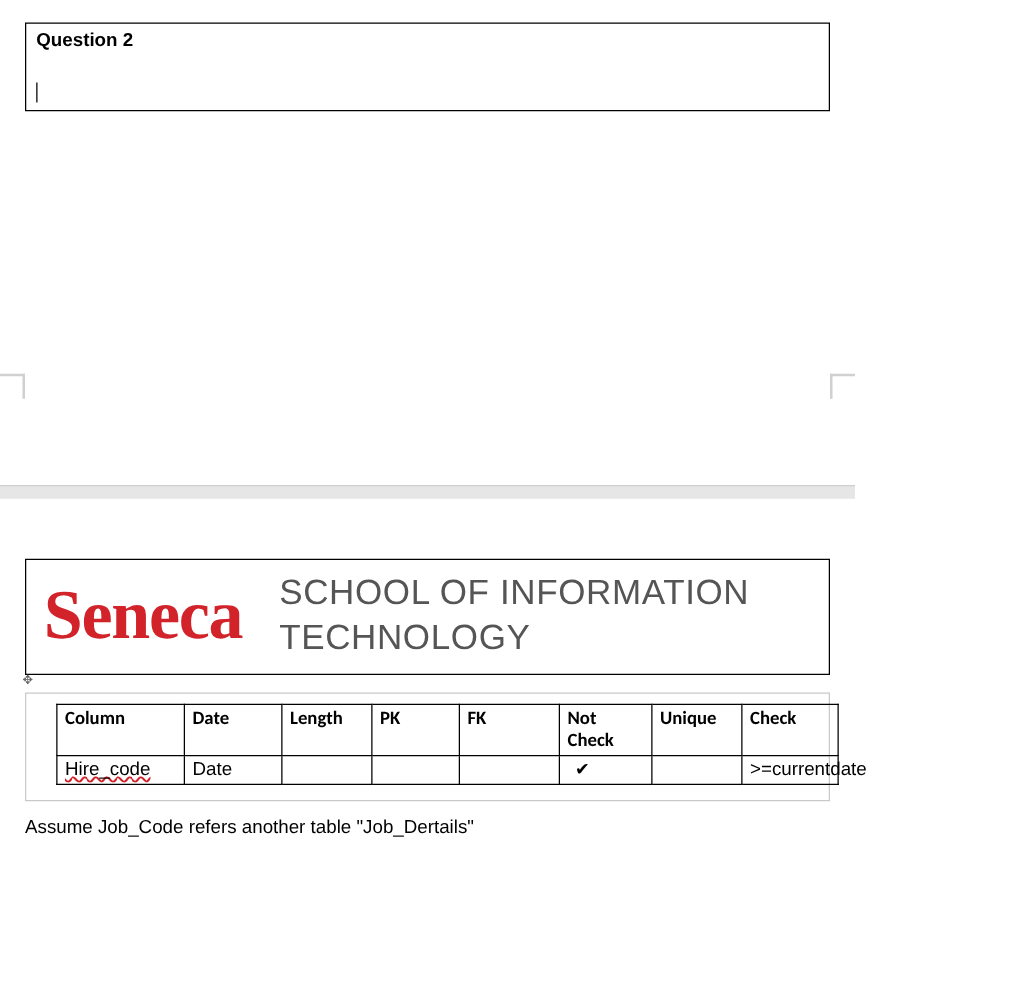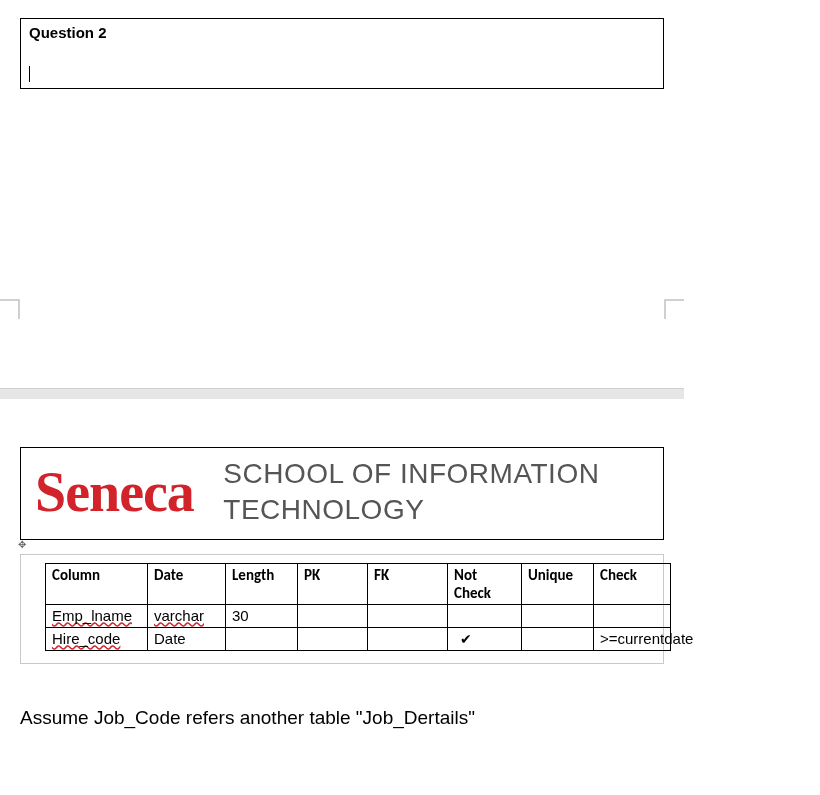--- a/index.html
+++ b/index.html
@@ -134,22 +134,22 @@
     font-size: 14px;
     margin-left: 6px;
   }
   
   .sq {
     text-decoration: underline wavy #d2232a;
     text-decoration-skip-ink: none;
     text-underline-offset: 1px;
   }
   .footnote {
-    margin-top: 43px;
-    font-size: 19px;
+    margin-top: 12px;
+    font-size: 15px;
   }
 </style>
 </head>
 <body>
 
 <div class="page">
 
   <div class="question-wrap">
     <div class="question-box">
       <span class="q-title">Question 2</span><br>
@@ -198,30 +198,20 @@
             <th>
               <span>Not</span><br>
               <span>Check</span>
             </th>
             <th>Unique</th>
             <th>Check</th>
           </tr>
         </thead>
         <tbody id="schema-body">
             <tr>
-              <td><span class="sq">Emp_lname</span></td>
-              <td><span class="sq">varchar</span></td>
-              <td>30</td>
-              <td></td>
-              <td></td>
-              <td></td>
-              <td></td>
-              <td></td>
-            </tr>
-            <tr>
               <td><span class="sq">Hire_code</span></td>
               <td>Date</td>
               <td></td>
               <td></td>
               <td></td>
               <td><span class="tick">✔</span></td>
               <td></td>
               <td>&gt;=currentdate</td>
             </tr>
           </tbody>

